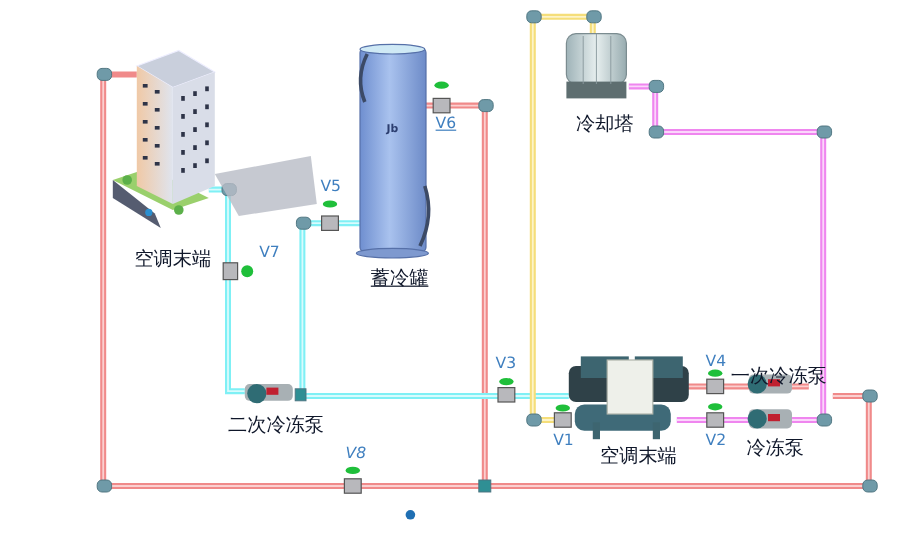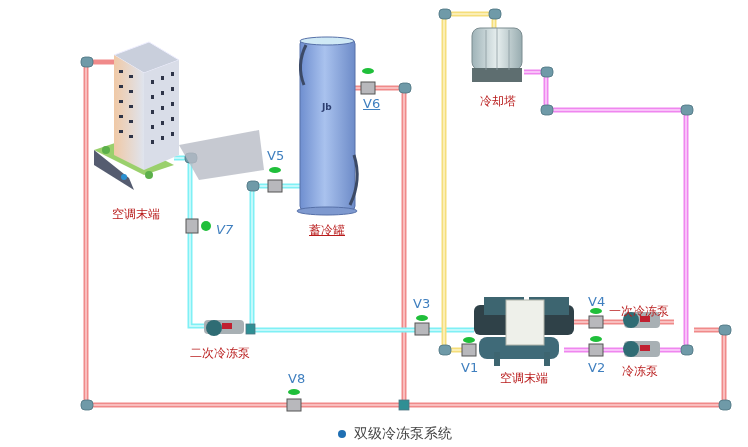--- a/index.html
+++ b/index.html
@@ -1,18 +1,18 @@
 <!DOCTYPE html>
 <html><head>
 <meta charset="utf-8">
 <style>
   html,body{margin:0;padding:0;background:#ffffff;}
   body{width:748px;height:447px;position:relative;overflow:hidden;font-family:"DejaVu Sans","Liberation Sans",sans-serif;}
   #stage{position:absolute;left:0;top:0;width:748px;height:447px;margin-left:24px;}
-  .lbl{position:absolute;color:#b91c1c;font-size:12px;white-space:nowrap;line-height:1;}
+  .lbl{position:absolute;color:#0f172a;font-size:16px;white-space:nowrap;line-height:1;}
   .vlbl{position:absolute;color:#3f7fbf;font-size:13px;white-space:nowrap;line-height:1;}
   .caption{position:absolute;left:314px;top:425px;color:#444;font-size:14px;display:flex;align-items:center;gap:8px;}
   .caption .dot{width:8px;height:8px;border-radius:50%;background:#1f6fb3;display:inline-block;}
 </style>
 </head>
 <body>
 
 <div id="stage">
 <svg width="748" height="447" viewBox="0 0 748 447" xmlns="http://www.w3.org/2000/svg">
   <defs>
@@ -227,21 +227,20 @@
 <div class="lbl" style="left:166px;top:347px;font-family:Liberation Serif, serif;">二次冷冻泵</div>
 <div class="lbl" style="left:598px;top:365px;">冷冻泵</div>
 
 
 <div class="vlbl" style="left:437px;top:361px;">V1</div>
 <div class="vlbl" style="left:564px;top:361px;">V2</div>
 <div class="vlbl" style="left:389px;top:297px;text-align:right;">V3</div>
 <div class="vlbl" style="left:564px;top:295px;">V4</div>
 <div class="vlbl" style="left:243px;top:149px;">V5</div>
 <div class="vlbl" style="left:339px;top:97px;text-decoration:underline;">V6</div>
-<div class="vlbl" style="left:192px;top:223px;font-style:italic;">V7</div>
-<div class="vlbl" style="left:264px;top:372px;">V8</div>
+<div class="vlbl" style="left:192px;top:204px;">V7</div>
+<div class="vlbl" style="left:264px;top:372px;font-style:italic;">V8</div>
 
 
 <div class="caption">
   <span class="dot"></span>
-  <span>双级冷冻泵系统</span>
 </div>
 </div>
 
 </body></html>

